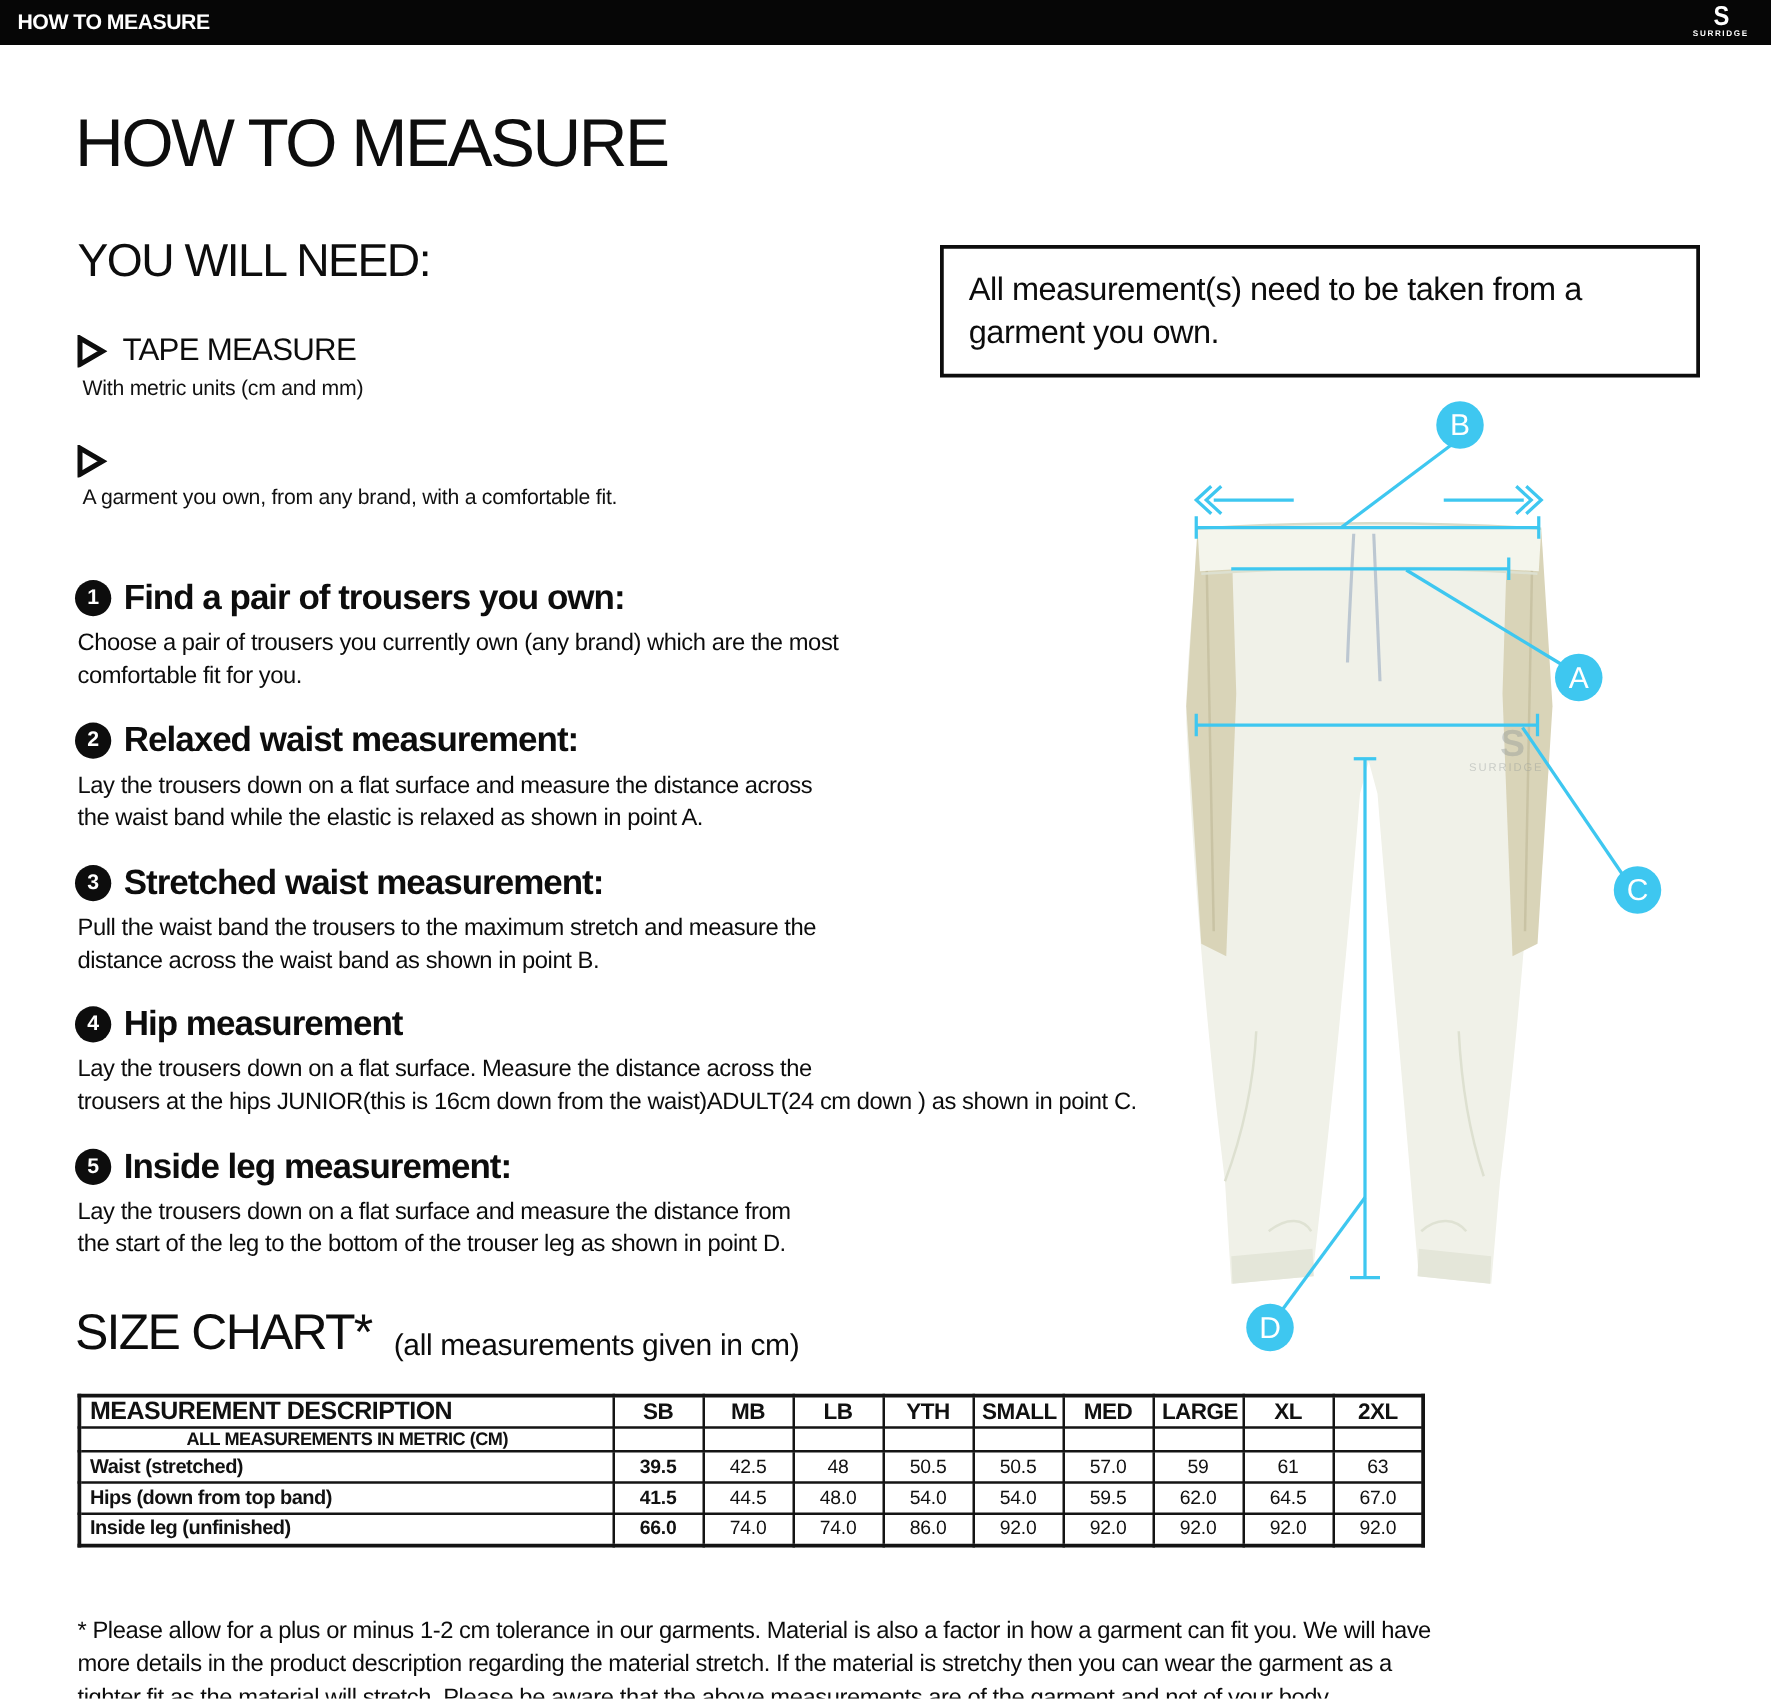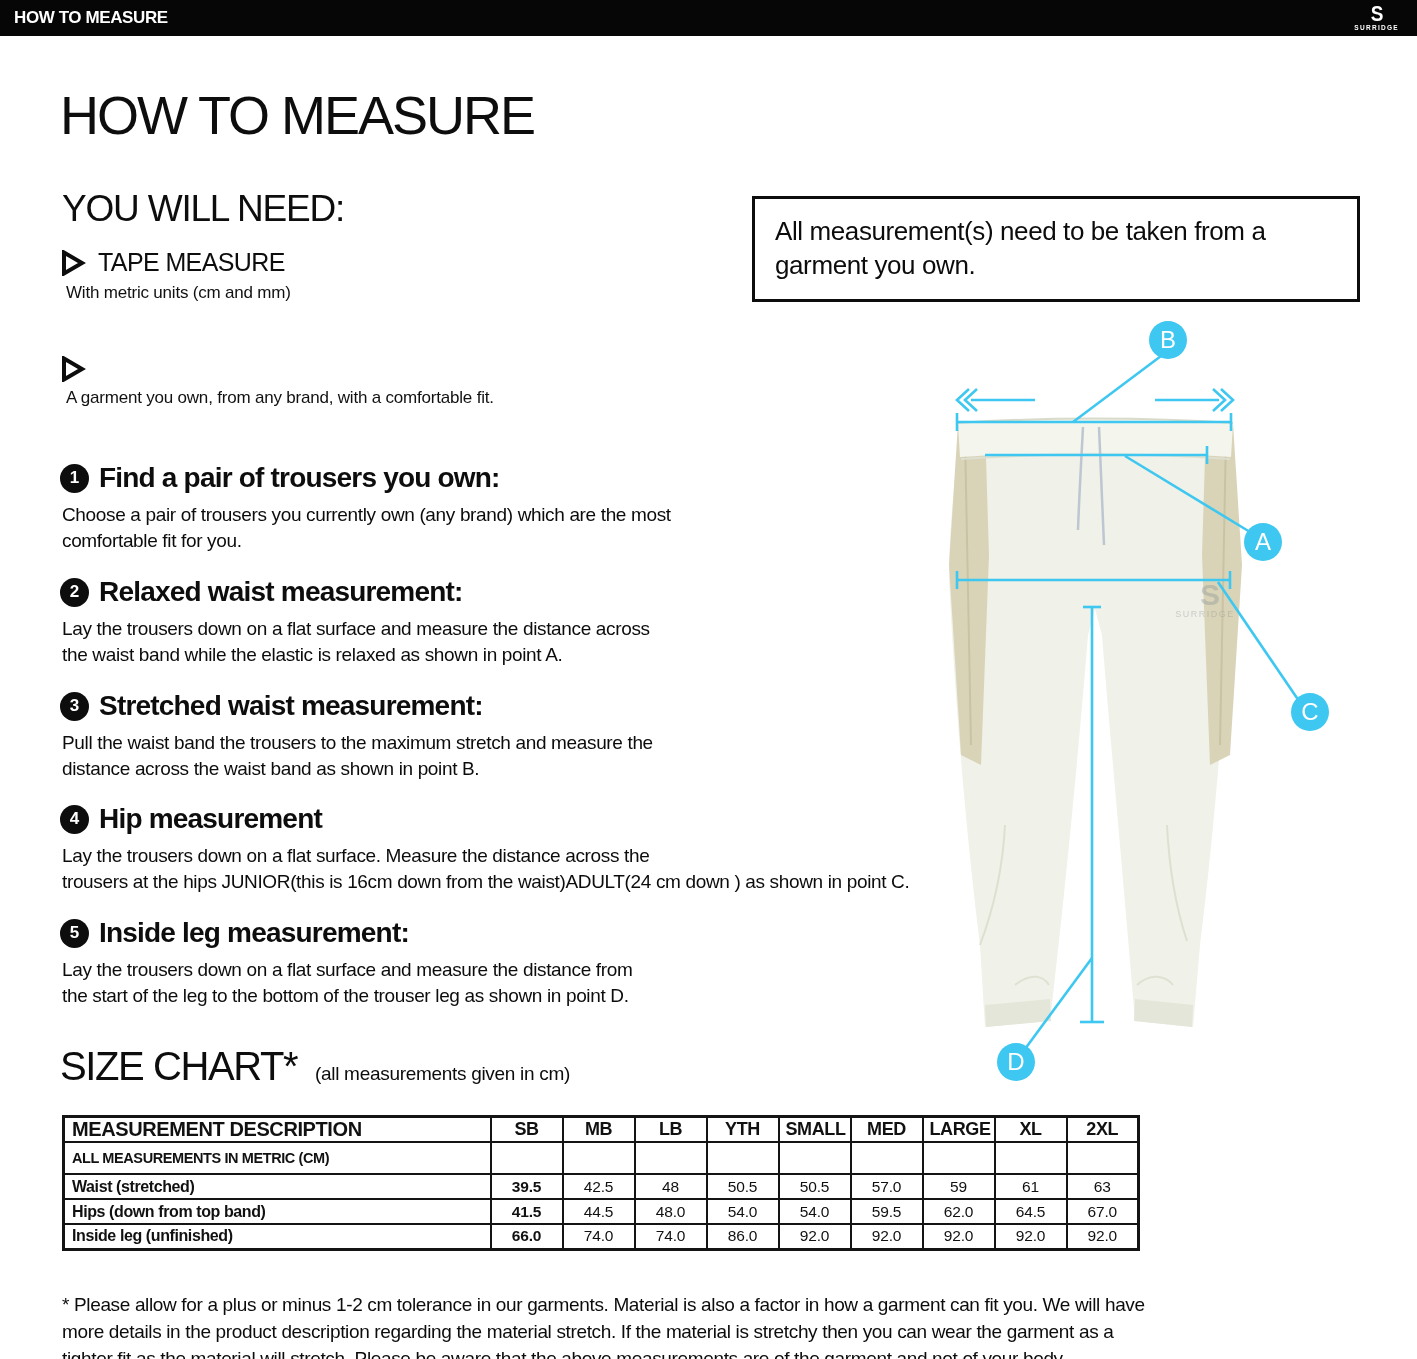--- a/index.html
+++ b/index.html
@@ -37,29 +37,29 @@
   
   .callout { position:absolute; left:752px; top:196px; width:608px; height:106px; border:3px solid #0d0d0d;
              padding:3px 20px; display:flex; align-items:center; }
   .callout-text { font-size:26px; letter-spacing:-0.4px; line-height:1.3; color:#0c0c0c; white-space:pre-line; }
 
   
   .figure { position:absolute; left:925px; top:305px; width:460px; height:810px; }
 
   
   .size-title { position:absolute; left:60px; top:1044px; font-size:40px; font-weight:400; letter-spacing:-1.4px; color:#0d0d0d; }
-  .size-sub { position:absolute; left:315px; top:1063px; font-size:19px; letter-spacing:-0.3px; color:#0c0c0c; }
+  .size-sub { position:absolute; left:315px; top:1063px; font-size:24px; letter-spacing:-0.3px; color:#0c0c0c; }
   table.size { position:absolute; left:62px; top:1115px; border-collapse:collapse; table-layout:fixed; width:1075px;
                border:3px solid #141414; }
   table.size th, table.size td { border:2px solid #141414; padding:0 6px; overflow:hidden; white-space:nowrap; }
   table.size th { height:18px; font-size:18px; font-weight:bold; letter-spacing:-0.4px; text-align:center; }
   table.size th.desc { text-align:left; padding-left:7px; font-size:20px; }
   table.size td { height:25px; font-size:15.5px; text-align:center; letter-spacing:-0.2px; }
   table.size td.desc { text-align:left; padding-left:7px; font-weight:bold; font-size:16px; letter-spacing:-0.4px; }
-  table.size tr.note td { height:32px; }
+  table.size tr.note td { height:19px;text-align:center; }
   table.size tr.note td.desc { font-size:14.5px; }
   table.size td.col-sb { font-weight:bold; }
 
   
   .footnote { position:absolute; left:62px; top:1292px; width:1110px; font-size:19px; letter-spacing:-0.35px;
               line-height:1.42; color:#0c0c0c; white-space:pre-line; }
 </style>
 </head>
 <body>
 
@@ -70,21 +70,21 @@
     <div class="brand">
       <div class="brand-s">S</div>
       <div class="brand-name">SURRIDGE</div>
     </div>
   </div>
 
   <div class="h1">HOW TO MEASURE</div>
 
   <div class="h2">YOU WILL NEED:</div>
 
-  <div class="need-item" style="top:248px;">
+  <div class="need-item" style="top:266px;">
     <div class="need-head">
       <svg class="tri" viewBox="0 0 26 26">
         <path d="M4 2.5 L22 13 L4 23.5 Z" fill="#fff" stroke="#0d0d0d" stroke-width="4" stroke-linejoin="miter"></path>
       </svg>
       <span class="need-label">TAPE MEASURE</span>
     </div>
     <div class="need-desc">With metric units (cm and mm)</div>
   </div>
 
   <div class="need-item" style="top:356px;">

